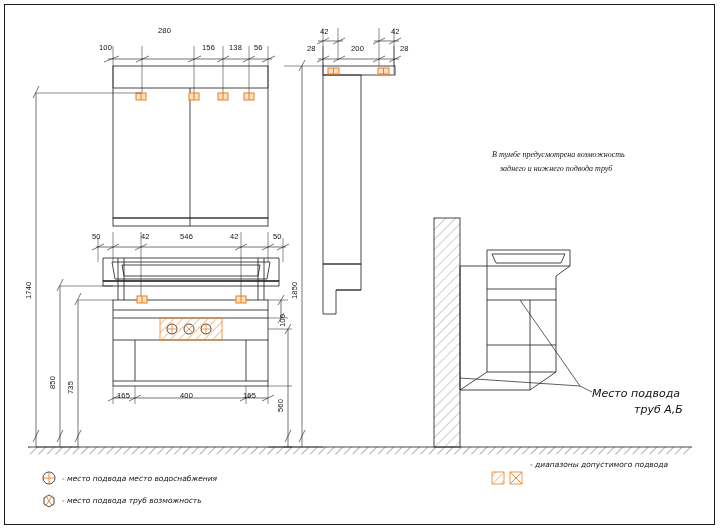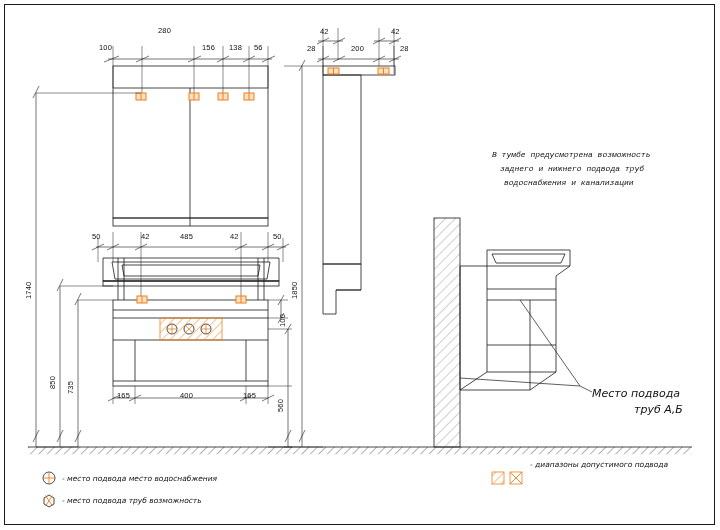--- a/index.html
+++ b/index.html
@@ -39,21 +39,21 @@
     color: #111;
     white-space: nowrap;
     letter-spacing: 0.2px;
   }
   .dimtext.vert {
     transform-origin: left bottom;
     transform: rotate(-90deg);
   }
   .note {
     position: absolute;
-    font-family: Liberation Mono, monospace;
+    font-family: Liberation Serif, serif;
     font-style: italic;
     font-size: 8px;
     color: #111;
     line-height: 14px;
     white-space: nowrap;
   }
   .callout {
     position: absolute;
     font-family: "DejaVu Sans", sans-serif;
     font-style: italic;
@@ -322,38 +322,37 @@
   <div class="dimtext" style="left:254px; top:43px;">56</div>
 
   <div class="dimtext" style="left:320px; top:27px;">42</div>
   <div class="dimtext" style="left:391px; top:27px;">42</div>
   <div class="dimtext" style="left:307px; top:44px;">28</div>
   <div class="dimtext" style="left:351px; top:44px;">200</div>
   <div class="dimtext" style="left:400px; top:44px;">28</div>
 
   <div class="dimtext" style="left:92px; top:232px;">50</div>
   <div class="dimtext" style="left:141px; top:232px;">42</div>
-  <div class="dimtext" style="left:180px; top:232px;">485</div>
+  <div class="dimtext" style="left:180px; top:232px;">546</div>
   <div class="dimtext" style="left:230px; top:232px;">42</div>
   <div class="dimtext" style="left:273px; top:232px;">50</div>
 
   <div class="dimtext" style="left:117px; top:391px;">165</div>
   <div class="dimtext" style="left:180px; top:391px;">400</div>
   <div class="dimtext" style="left:243px; top:391px;">165</div>
 
   <div class="dimtext vert" style="left:33px; top:290px;">1740</div>
   <div class="dimtext vert" style="left:57px; top:380px;">850</div>
   <div class="dimtext vert" style="left:75px; top:385px;">735</div>
   <div class="dimtext vert" style="left:299px; top:290px;">1850</div>
   <div class="dimtext vert" style="left:287px; top:318px;">100</div>
   <div class="dimtext vert" style="left:285px; top:403px;">560</div>
 
   <div class="note" style="left:492px; top:148px;">В тумбе предусмотрена возможность</div>
   <div class="note" style="left:500px; top:162px;">заднего и нижнего подвода труб</div>
-  <div class="note" style="left:504px; top:176px;">водоснабжения и канализации</div>
 
   <div class="callout" style="left:592px; top:386px;">Место подвода</div>
   <div class="callout" style="left:600px; top:402px;margin-left:34px;">труб А,Б</div>
 
   <div class="legend-text" style="left:62px; top:474px;">- место подвода место водоснабжения</div>
   <div class="legend-text" style="left:62px; top:496px;">- место подвода труб возможность</div>
   <div class="legend-text" style="left:530px; top:460px;">- диапазоны допустимого подвода</div>
 
 </div>
 

